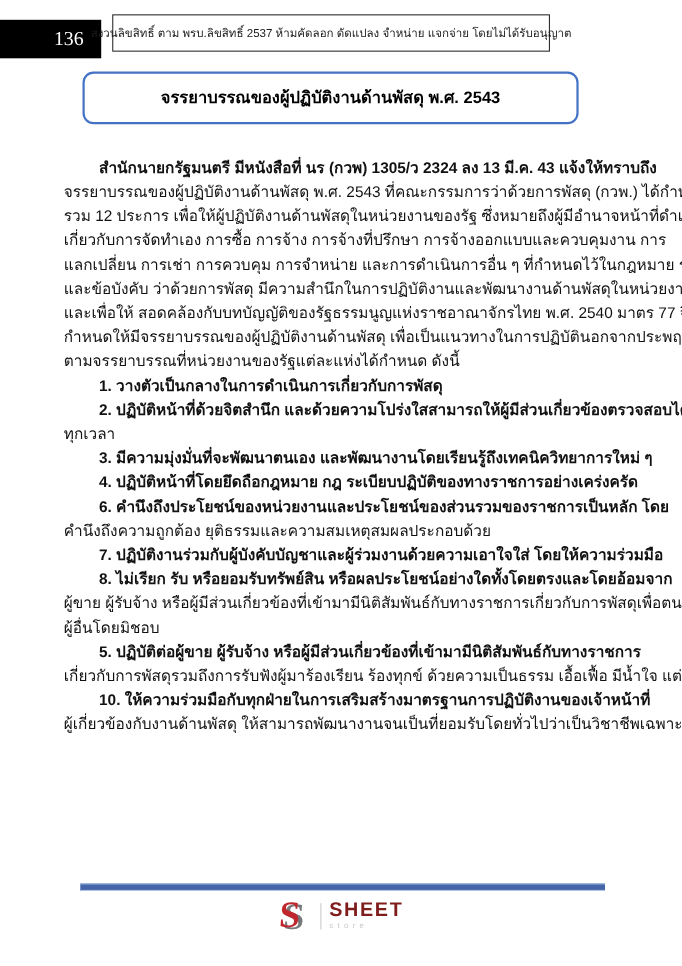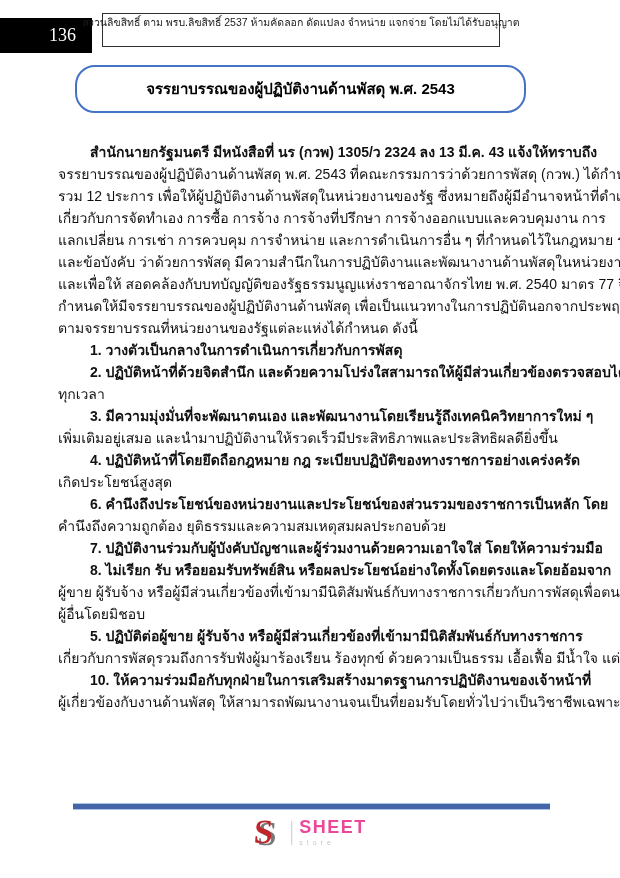--- a/index.html
+++ b/index.html
@@ -26,33 +26,34 @@
     line-height: 35px;
     text-align: right;
     padding-right: 16px;
   }
   .copyright-box {
     position: absolute;
     left: 102px; top: 13px;
     width: 398px; height: 34px;
     border: 1px solid #2f2f2f;
     display: flex;
+    align-items: center;
     justify-content: center;
     font-size: 10.5px;
     color: #1a1a1a;
     white-space: nowrap;
   }
 
   
   .title-box {
     position: absolute;
     left: 75px; top: 65px;
     width: 451px; height: 48px;
     border: 2px solid #4472C4;
-    border-radius: 20px;
+    border-radius: 10px;
     display: flex;
     align-items: center;
     justify-content: center;
     font-size: 15px;
     font-weight: bold;
     color: #000000;
   }
 
   
   .doc-body {
@@ -88,21 +89,21 @@
   .logo-s { width: 34px; height: 38px; display: block; }
   .logo-sep {
     width: 1px; height: 24px;
     background: #c9cacc;
     margin: 0 7px 0 4px;
   }
   .logo-words { display: flex; flex-direction: column; }
   .logo-text {
     font-size: 18px;
     font-weight: bold;
-    color: #ec4899;
+    color: #7f1d1d;
     letter-spacing: 1.5px;
     line-height: 17px;
   }
   .logo-subtext {
     font-size: 7px;
     color: #c6c7c9;
     letter-spacing: 4px;
     line-height: 9px;
     margin-top: 2px;
   }
@@ -130,23 +131,21 @@
       <div class="line">เกี่ยวกับการจัดทำเอง การซื้อ การจ้าง การจ้างที่ปรึกษา การจ้างออกแบบและควบคุมงาน การ</div>
       <div class="line">แลกเปลี่ยน การเช่า การควบคุม การจำหน่าย และการดำเนินการอื่น ๆ ที่กำหนดไว้ในกฎหมาย ระเบียบ</div>
       <div class="line">และข้อบังคับ ว่าด้วยการพัสดุ มีความสำนึกในการปฏิบัติงานและพัฒนางานด้านพัสดุในหน่วยงานของรัฐ</div>
       <div class="line">และเพื่อให้ สอดคล้องกับบทบัญญัติของรัฐธรรมนูญแห่งราชอาณาจักรไทย พ.ศ. 2540 มาตร 77 จึงได้</div>
       <div class="line">กำหนดให้มีจรรยาบรรณของผู้ปฏิบัติงานด้านพัสดุ เพื่อเป็นแนวทางในการปฏิบัตินอกจากประพฤติปฏิบัติ</div>
       <div class="line">ตามจรรยาบรรณที่หน่วยงานของรัฐแต่ละแห่งได้กำหนด ดังนี้</div>
       <div class="line indent">1. วางตัวเป็นกลางในการดำเนินการเกี่ยวกับการพัสดุ</div>
       <div class="line indent">2. ปฏิบัติหน้าที่ด้วยจิตสำนึก และด้วยความโปร่งใสสามารถให้ผู้มีส่วนเกี่ยวข้องตรวจสอบได้</div>
       <div class="line">ทุกเวลา</div>
       <div class="line indent">3. มีความมุ่งมั่นที่จะพัฒนาตนเอง และพัฒนางานโดยเรียนรู้ถึงเทคนิควิทยาการใหม่ ๆ</div>
-      <div class="line">เพิ่มเติมอยู่เสมอ และนำมาปฏิบัติงานให้รวดเร็วมีประสิทธิภาพและประสิทธิผลดียิ่งขึ้น</div>
       <div class="line indent">4. ปฏิบัติหน้าที่โดยยึดถือกฎหมาย กฎ ระเบียบปฏิบัติของทางราชการอย่างเคร่งครัด</div>
-      <div class="line">เกิดประโยชน์สูงสุด</div>
       <div class="line indent">6. คำนึงถึงประโยชน์ของหน่วยงานและประโยชน์ของส่วนรวมของราชการเป็นหลัก โดย</div>
       <div class="line">คำนึงถึงความถูกต้อง ยุติธรรมและความสมเหตุสมผลประกอบด้วย</div>
       <div class="line indent">7. ปฏิบัติงานร่วมกับผู้บังคับบัญชาและผู้ร่วมงานด้วยความเอาใจใส่ โดยให้ความร่วมมือ</div>
       <div class="line indent">8. ไม่เรียก รับ หรือยอมรับทรัพย์สิน หรือผลประโยชน์อย่างใดทั้งโดยตรงและโดยอ้อมจาก</div>
       <div class="line">ผู้ขาย ผู้รับจ้าง หรือผู้มีส่วนเกี่ยวข้องที่เข้ามามีนิติสัมพันธ์กับทางราชการเกี่ยวกับการพัสดุเพื่อตนเองหรือ</div>
       <div class="line">ผู้อื่นโดยมิชอบ</div>
       <div class="line indent">5. ปฏิบัติต่อผู้ขาย ผู้รับจ้าง หรือผู้มีส่วนเกี่ยวข้องที่เข้ามามีนิติสัมพันธ์กับทางราชการ</div>
       <div class="line">เกี่ยวกับการพัสดุรวมถึงการรับฟังผู้มาร้องเรียน ร้องทุกข์ ด้วยความเป็นธรรม เอื้อเฟื้อ มีน้ำใจ แต่ทั้งนี้</div>
       <div class="line indent">10. ให้ความร่วมมือกับทุกฝ่ายในการเสริมสร้างมาตรฐานการปฏิบัติงานของเจ้าหน้าที่</div>
       <div class="line">ผู้เกี่ยวข้องกับงานด้านพัสดุ ให้สามารถพัฒนางานจนเป็นที่ยอมรับโดยทั่วไปว่าเป็นวิชาชีพเฉพาะ สาขาหนึ่ง</div>

